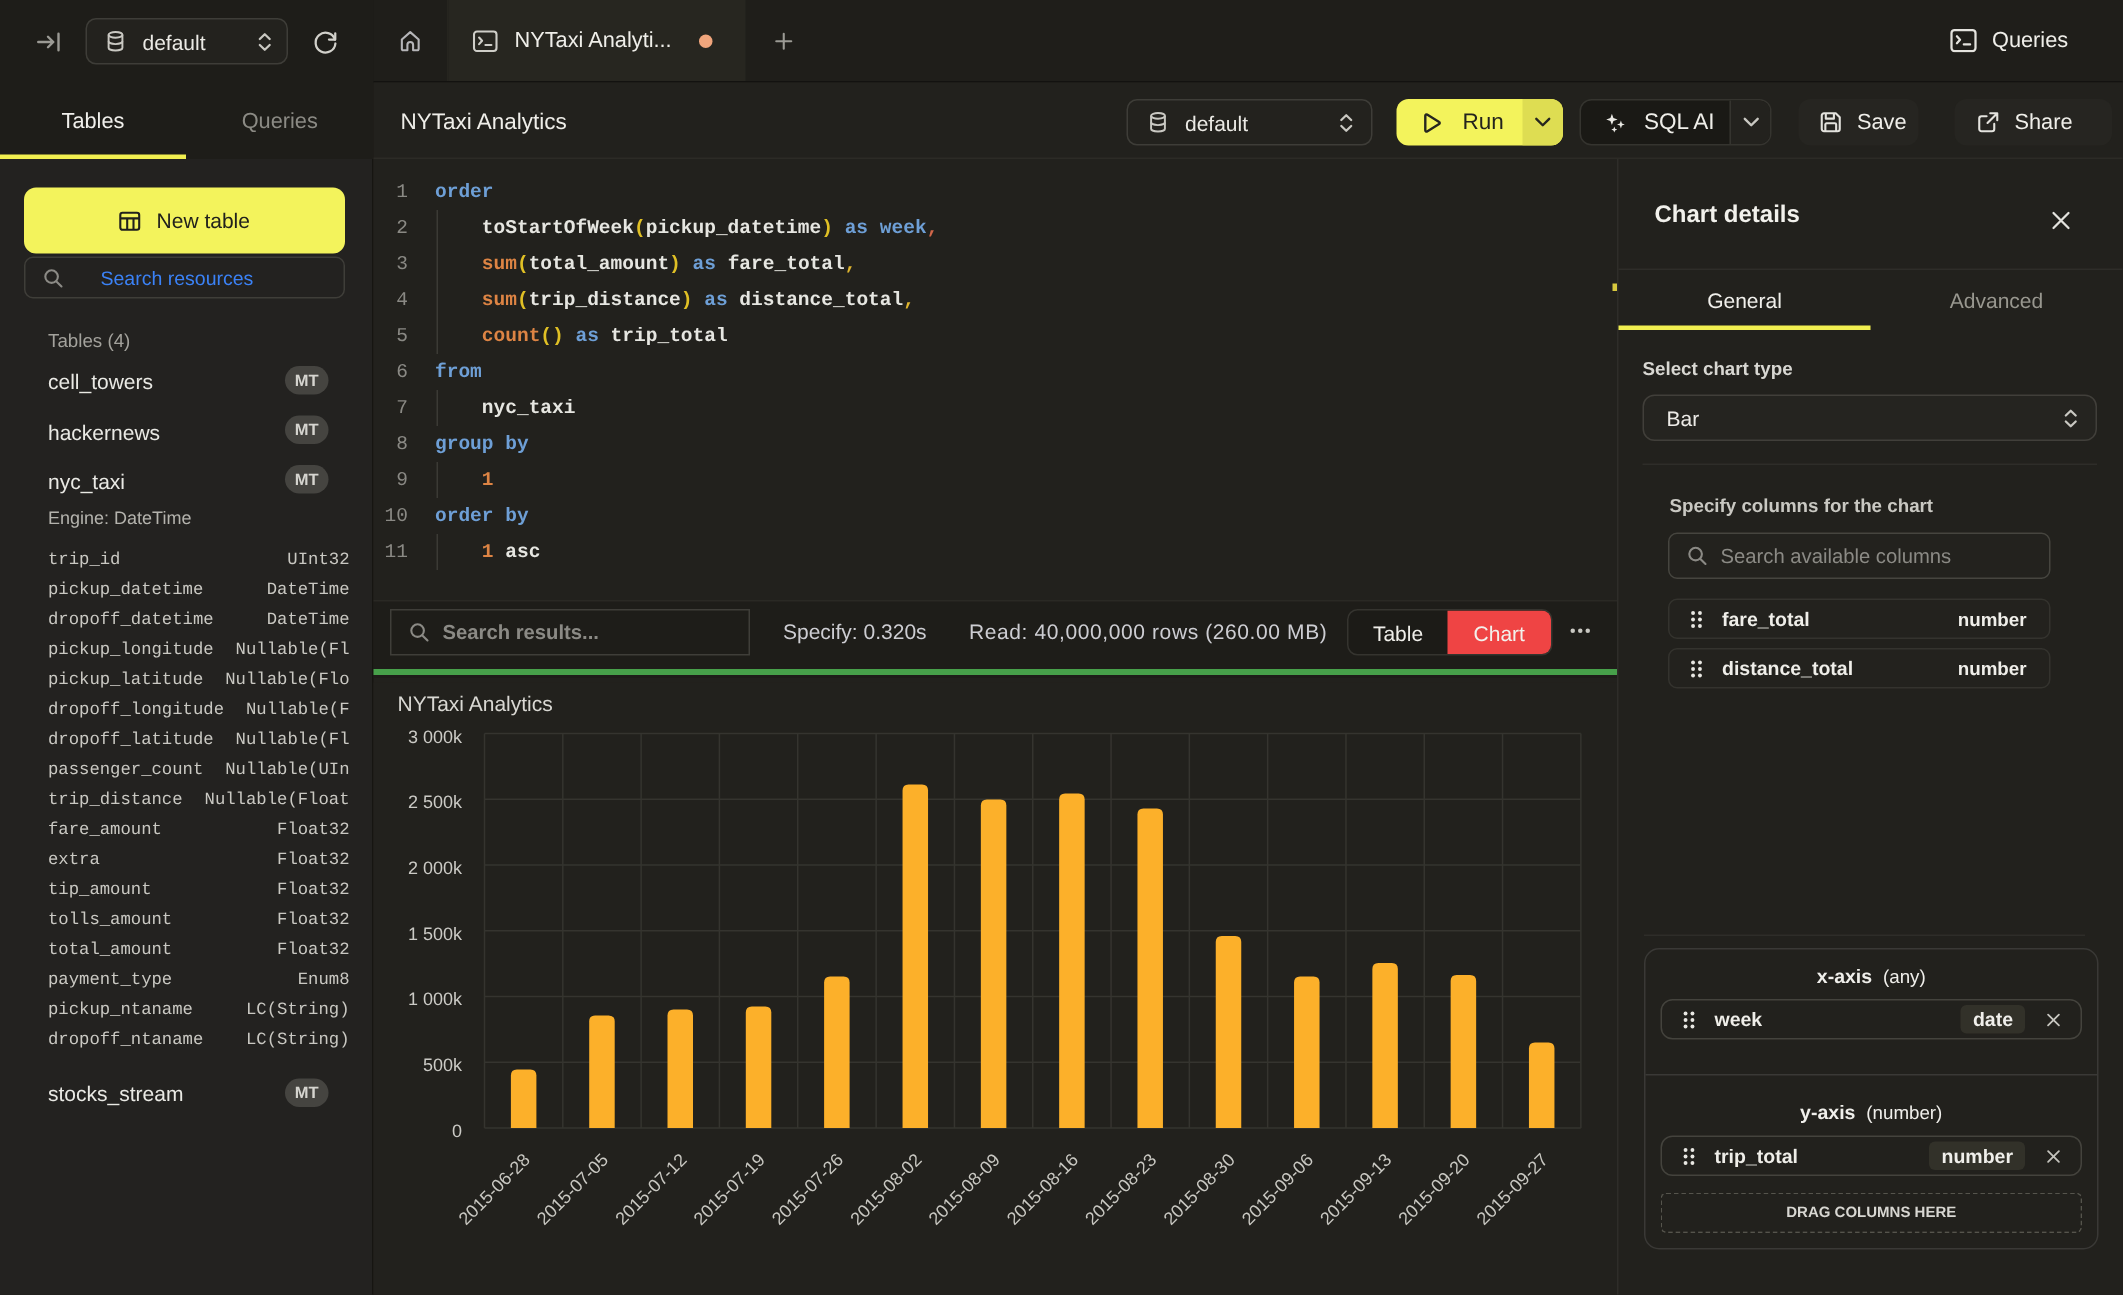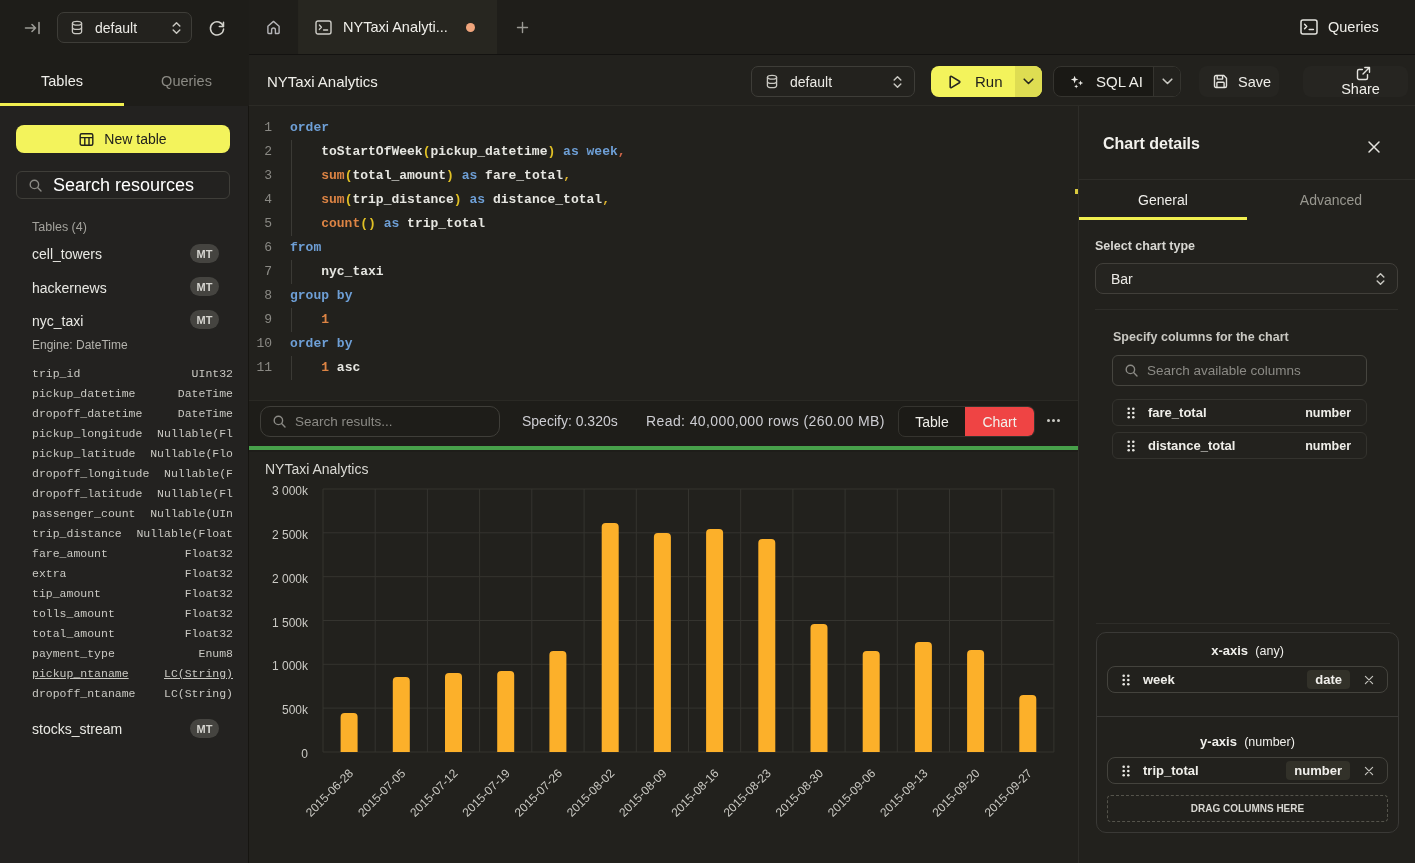--- a/index.html
+++ b/index.html
@@ -65,34 +65,34 @@
       <path d="M15.5 3.2v4.2h-4.2"></path>
     </svg>
 </div>
 
 <div class="abs" style="left:0;top:55px;width:249px;height:51px;">
   <div style="position:absolute;left:0;top:0;width:124px;height:51px;display:flex;align-items:center;justify-content:center;font-size:14.5px;color:#f0efeb;font-weight:500;">Tables</div>
   <div style="position:absolute;left:124px;top:0;width:125px;height:51px;display:flex;align-items:center;justify-content:center;font-size:14.5px;color:#8b8a84;">Queries</div>
   <div style="position:absolute;left:0;top:48px;width:124px;height:3px;background:#f1ef50;"></div>
 </div>
 
-<div class="abs" style="left:16px;top:125px;width:214px;height:28px;border-radius:8px;background:#f3f35c;display:flex;align-items:center;justify-content:center;">
+<div class="abs" style="left:16px;top:125px;width:214px;height:44px;border-radius:8px;background:#f3f35c;display:flex;align-items:center;justify-content:center;">
   <svg width="15" height="15" viewBox="0 0 15 15" fill="none" stroke="#21211c" stroke-width="1.4">
       <rect x="1.2" y="1.8" width="12.6" height="11.4" rx="1.5"></rect>
       <path d="M1.2 5.6h12.6M5.8 5.6v7.6M10 5.6v7.6"></path>
     </svg>
   <span style="margin-left:10px;font-size:14px;color:#21211c;font-weight:500;">New table</span>
 </div>
 
 <div class="abs" style="left:16px;top:171px;width:214px;height:28px;border:1px solid #3f3e39;border-radius:6px;background:#232220;display:flex;align-items:center;">
   <svg style="margin-left:12px" width="13" height="13" viewBox="0 0 13 13" fill="none" stroke="#8b8a85" stroke-width="1.4" stroke-linecap="round">
       <circle cx="5.4" cy="5.4" r="4.2"></circle>
       <path d="M8.6 8.6 12 12"></path>
     </svg>
-  <span style="margin-left:11px;font-size:18px;color:#ffffff;">Search resources</span>
+  <span style="margin-left:25px;font-size:13px;color:#3b82f6;">Search resources</span>
 </div>
 
 <div class="abs" style="left:32px;top:220px;font-size:12.5px;color:#a3a29c;font-weight:500;">Tables (4)</div>
 
 <div class="abs" style="left:32px;top:246px;font-size:14px;color:#e9e9e4;font-weight:500;">cell_towers</div>
 <div class="abs mt" style="left:190px;top:244px;">MT</div>
 <div class="abs" style="left:32px;top:280px;font-size:14px;color:#e9e9e4;font-weight:500;">hackernews</div>
 <div class="abs mt" style="left:190px;top:277px;">MT</div>
 <div class="abs" style="left:32px;top:313px;font-size:14px;color:#e9e9e4;font-weight:500;">nyc_taxi</div>
 <div class="abs mt" style="left:190px;top:310px;">MT</div>
@@ -152,21 +152,21 @@
       <span>Float32</span>
     </div>
 <div style="display:flex;justify-content:space-between;">
       <span>total_amount</span>
       <span>Float32</span>
     </div>
 <div style="display:flex;justify-content:space-between;">
       <span>payment_type</span>
       <span>Enum8</span>
     </div>
-<div style="display:flex;justify-content:space-between;text-decoration:underline;">
+<div style="display:flex;justify-content:space-between;">
       <span>pickup_ntaname</span>
       <span>LC(String)</span>
     </div>
 <div style="display:flex;justify-content:space-between;">
       <span>dropoff_ntaname</span>
       <span>LC(String)</span>
     </div>
 </div>
 
 <div class="abs" style="left:32px;top:721px;font-size:14px;color:#e9e9e4;font-weight:500;">stocks_stream</div>
@@ -238,21 +238,21 @@
 </div>
 
 <div class="abs" style="left:1199px;top:66px;width:80px;height:31px;border-radius:8px;background:#262521;display:flex;align-items:center;">
   <svg style="margin-left:14px" width="15" height="15" viewBox="0 0 15 15" fill="none" stroke="#e4e3de" stroke-width="1.4" stroke-linejoin="round">
       <path d="M1.5 3a1.5 1.5 0 0 1 1.5-1.5h7.8L13.5 4.2V12a1.5 1.5 0 0 1-1.5 1.5H3A1.5 1.5 0 0 1 1.5 12z"></path>
       <path d="M4.2 1.7v3.4h5.4V1.7M3.9 13.3V9a.8.8 0 0 1 .8-.8h5.6a.8.8 0 0 1 .8.8v4.3"></path>
     </svg>
   <span style="margin-left:10px;font-size:14.5px;color:#efeee9;font-weight:500;">Save</span>
 </div>
 
-<div class="abs" style="left:1303px;top:66px;width:105px;height:31px;border-radius:8px;background:#262521;display:flex;align-items:center;flex-direction:column;">
+<div class="abs" style="left:1303px;top:66px;width:105px;height:31px;border-radius:8px;background:#262521;display:flex;align-items:center;">
   <svg style="margin-left:15px" width="15" height="15" viewBox="0 0 15 15" fill="none" stroke="#e4e3de" stroke-width="1.4" stroke-linejoin="round" stroke-linecap="round">
       <path d="M11.5 8.6V12a1.5 1.5 0 0 1-1.5 1.5H3A1.5 1.5 0 0 1 1.5 12V5A1.5 1.5 0 0 1 3 3.5h3.4M8.8 1.5h4.7v4.7M13.2 1.8 7 8"></path>
     </svg>
   <span style="margin-left:10px;font-size:14.5px;color:#efeee9;font-weight:500;">Share</span>
 </div>
 
 <div class="abs mono" id="code" style="left:249px;top:106px;width:829px;height:294px;font-size:13px;line-height:24px;padding-top:10px;">
 <div class="cl">
       <span class="ln">1</span>
       <span class="cc"><span class="k">order</span></span>
@@ -297,21 +297,21 @@
       <span class="ln">11</span>
       <span class="cc">    <span class="n">1</span> <span class="i">asc</span></span>
     </div>
 </div>
 <div class="abs" style="left:291px;top:140px;width:1px;height:96px;background:#3b3a35;"></div>
 <div class="abs" style="left:291px;top:260px;width:1px;height:24px;background:#3b3a35;"></div>
 <div class="abs" style="left:291px;top:308px;width:1px;height:24px;background:#3b3a35;"></div>
 <div class="abs" style="left:291px;top:356px;width:1px;height:24px;background:#3b3a35;"></div>
 <div class="abs" style="left:1075px;top:189px;width:3px;height:5px;background:#d8c93e;"></div>
 
-<div class="abs" style="left:260px;top:406px;width:240px;height:31px;border:1px solid #3f3e39;border-radius:10px;background:#1e1d19;display:flex;align-items:center;">
+<div class="abs" style="left:260px;top:406px;width:240px;height:31px;border:1px solid #3f3e39;border-radius:0;background:#1e1d19;display:flex;align-items:center;font-weight:bold;">
   <svg style="margin-left:12px" width="13" height="13" viewBox="0 0 13 13" fill="none" stroke="#8b8a85" stroke-width="1.4" stroke-linecap="round">
       <circle cx="5.4" cy="5.4" r="4.2"></circle>
       <path d="M8.6 8.6 12 12"></path>
     </svg>
   <span style="margin-left:9px;font-size:13.5px;color:#8b8a85;">Search results...</span>
 </div>
 <div class="abs" style="left:522px;top:413px;font-size:14px;color:#cdcdd2;">Specify: 0.320s</div>
 <div class="abs" style="left:646px;top:413px;font-size:14px;color:#cdcdd2;letter-spacing:0.4px;">Read: 40,000,000 rows (260.00 MB)</div>
 <div class="abs" style="left:898px;top:406px;width:137px;height:31px;border:1px solid #35342f;border-radius:7px;background:#1c1b17;display:flex;overflow:hidden;">
   <div style="flex:1;display:flex;align-items:center;justify-content:center;font-size:14px;color:#efeee9;font-weight:500;">Table</div>

